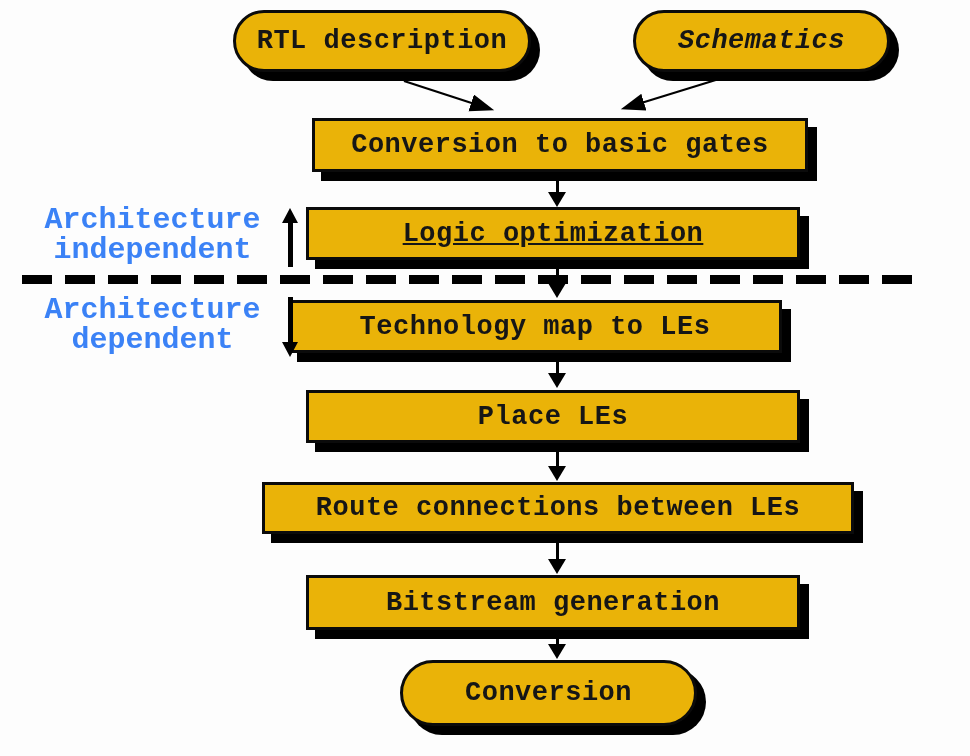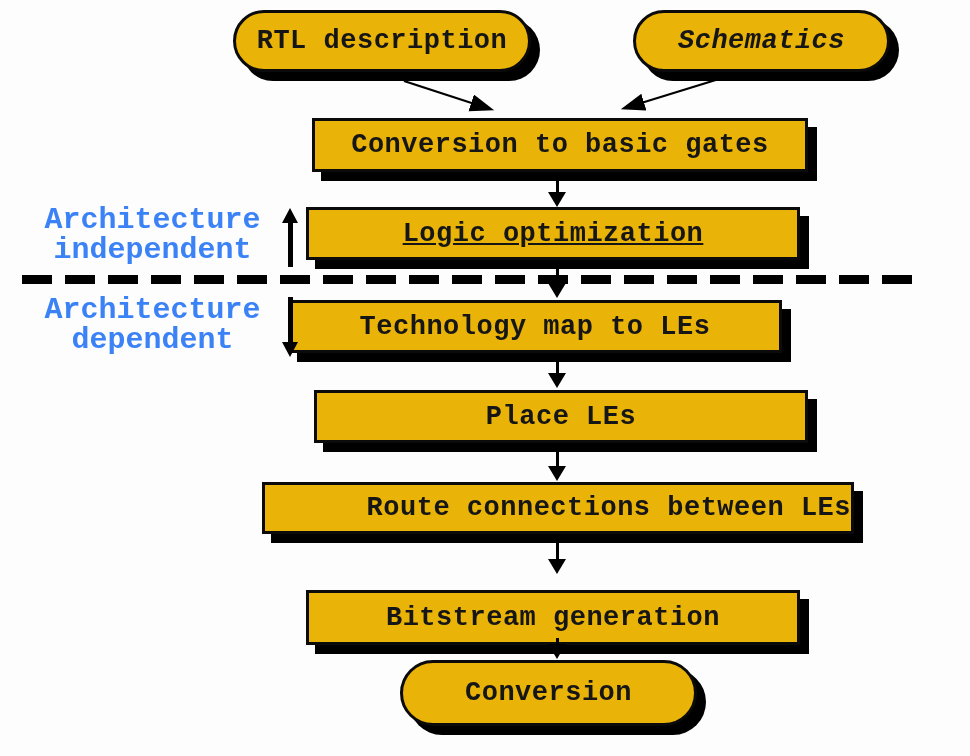--- a/index.html
+++ b/index.html
@@ -112,27 +112,27 @@
 
   <div class="node" style="left:312px; top:118px; width:496px; height:54px;">
     <span>Conversion to basic gates</span>
   </div>
   <div class="node" style="left:306px; top:207px; width:494px; height:53px;text-decoration:underline;">
     <span>Logic optimization</span>
   </div>
   <div class="node" style="left:288px; top:300px; width:494px; height:53px;">
     <span>Technology map to LEs</span>
   </div>
-  <div class="node" style="left:314px; top:390px; width:494px; height:53px;">
+  <div class="node" style="left:306px; top:390px; width:494px; height:53px;">
     <span>Place LEs</span>
   </div>
-  <div class="node" style="left:262px; top:482px; width:592px; height:52px;justify-content:flex-end;">
+  <div class="node" style="left:262px; top:482px; width:592px; height:52px;">
     <span>Route connections between LEs</span>
   </div>
-  <div class="node" style="left:306px; top:575px; width:494px; height:55px;margin-top:15px;">
+  <div class="node" style="left:306px; top:575px; width:494px; height:55px;">
     <span>Bitstream generation</span>
   </div>
 
   <div class="node capsule small" style="left:400px; top:660px; width:297px; height:66px;">
     <span>Conversion</span>
   </div>
 
   <div class="varrow" style="left:547px; top:181px; height:26px;">
     <div class="shaft"></div>
       <div class="head"></div>

